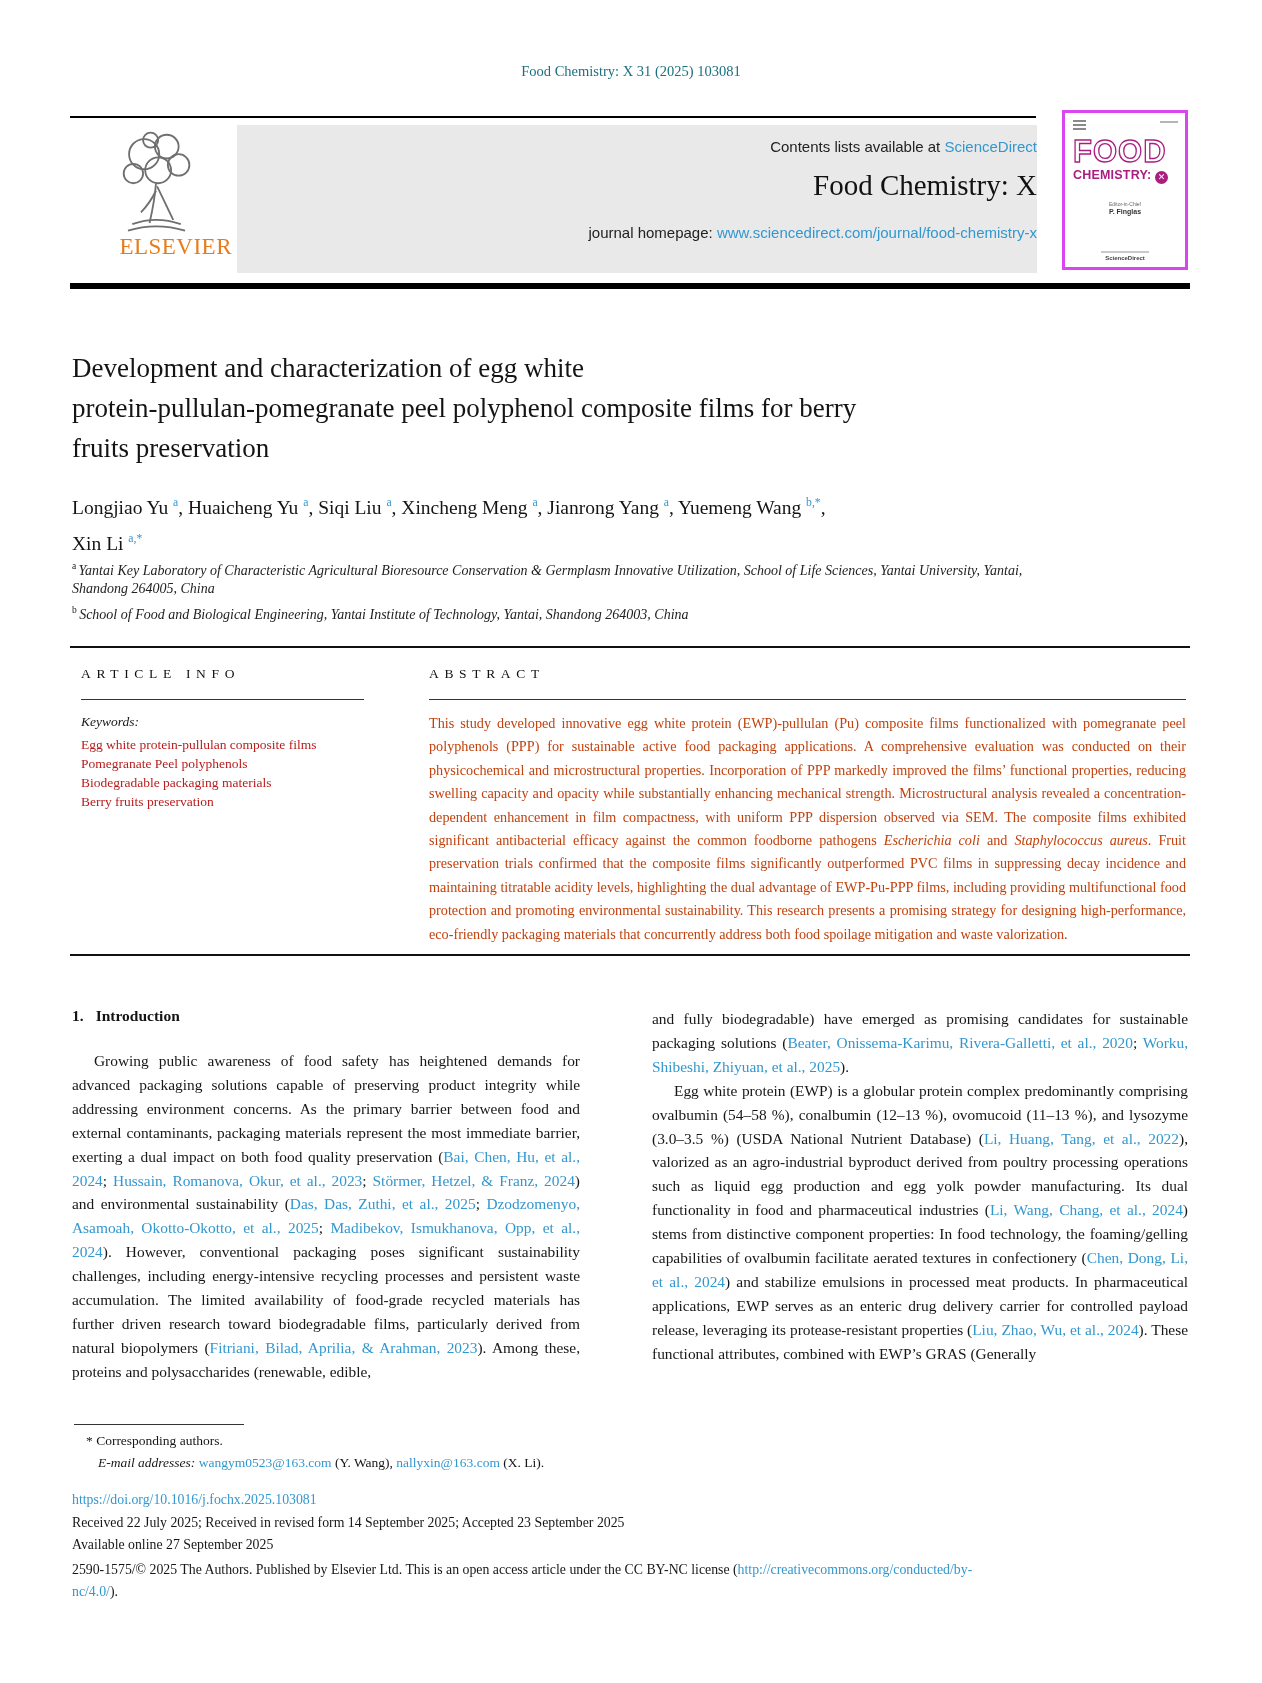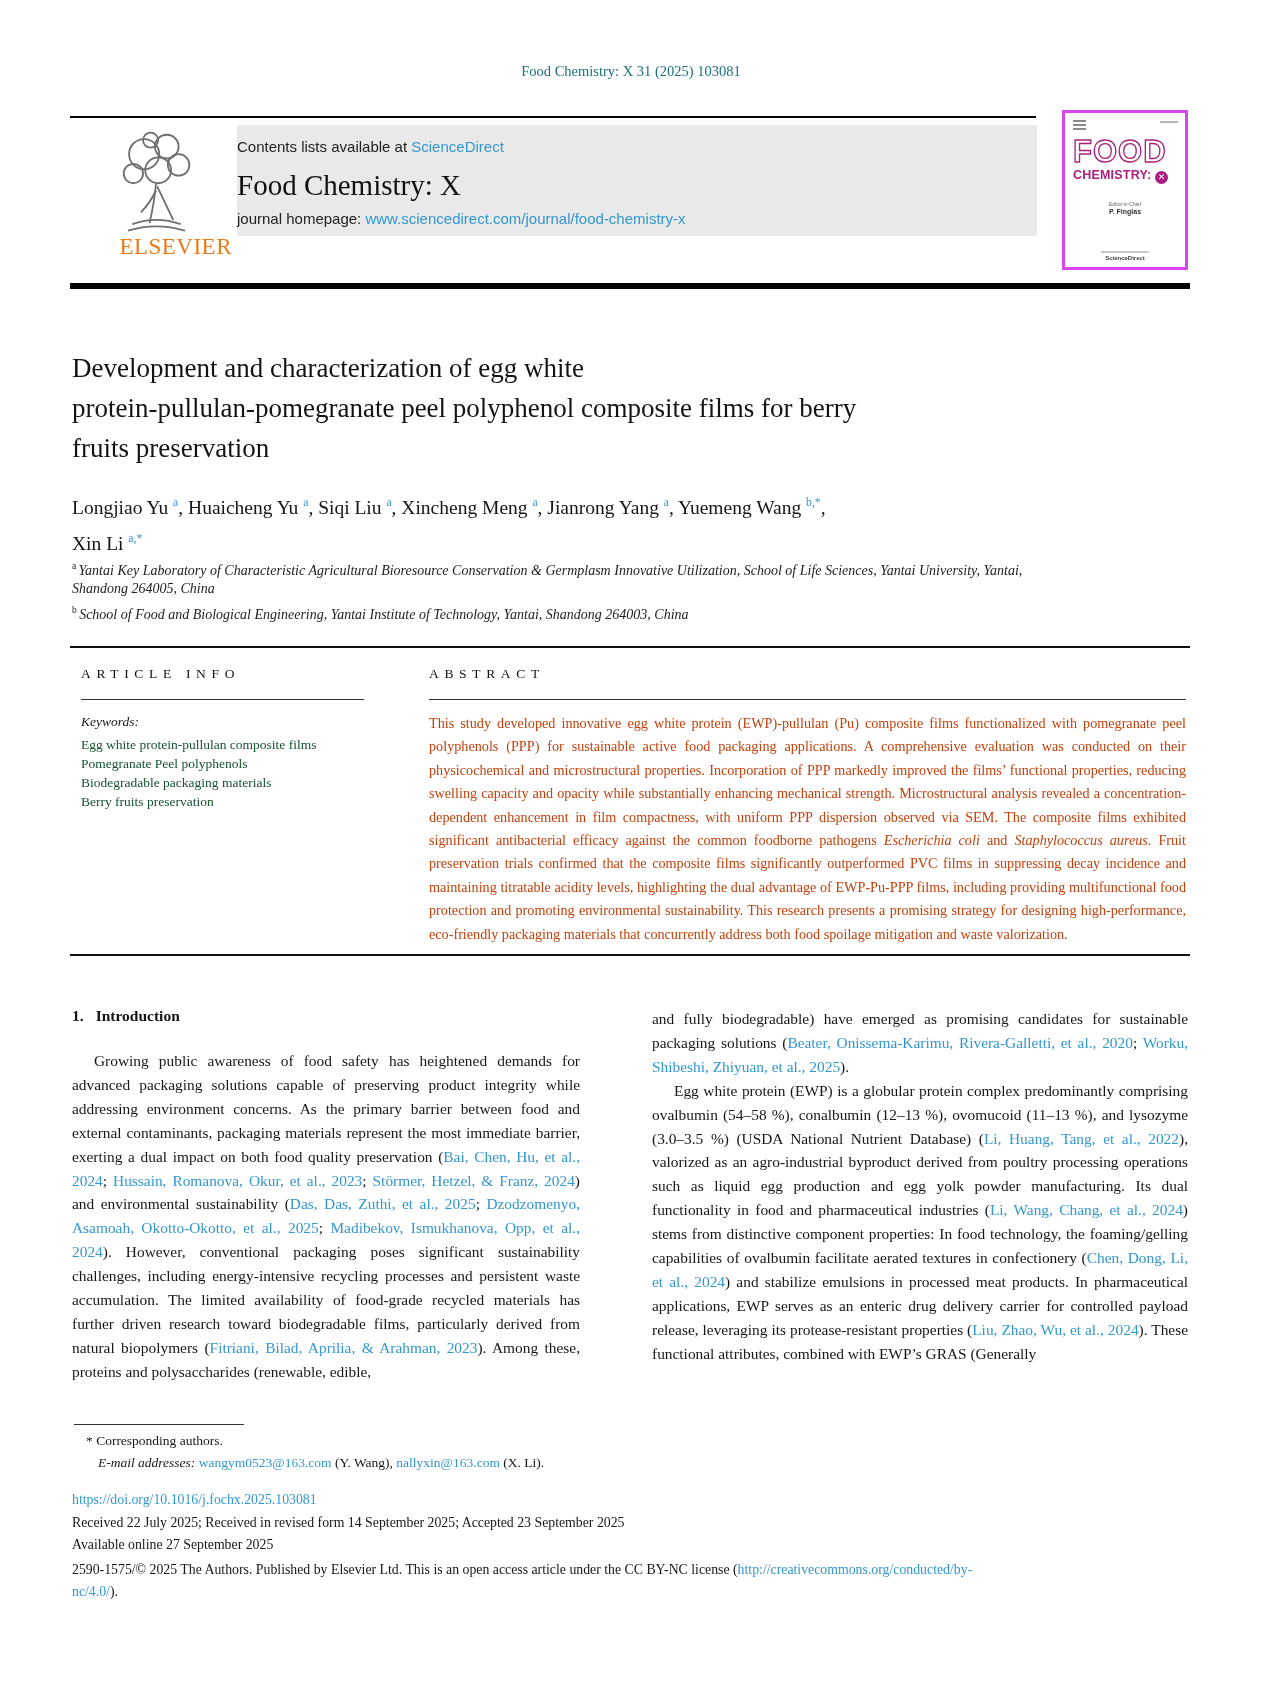--- a/index.html
+++ b/index.html
@@ -21,30 +21,30 @@
   .rule-top { left:70px; top:116px; width:966px; height:2px; background:#000; }
 
   .elsevier { left:80px; top:124px; width:152px; height:150px; text-align:right; }
   .elsevier svg { display:block; margin:0 auto; }
   .elsevier-wordmark {
     font-size:23px; letter-spacing:0.5px; color:#e87b1a;
     font-family:"Liberation Serif",serif; font-weight:400; margin-top:-2px;
   }
 
   .banner {
-    left:237px; top:125px; width:800px; height:111px;
-    background:#e9e9e9; text-align:left;
+    left:237px; top:125px; width:800px; height:148px;
+    background:#e9e9e9; text-align:right;
   }
   .banner-contents {
     margin-top:13px; font-size:15px;
     font-family:"Liberation Sans","DejaVu Sans",sans-serif; color:#222;
   }
   .banner-title { margin-top:14px; font-size:29px; color:#111; }
   .banner-homepage {
-    margin-top:8px; font-size:15px;
+    margin-top:22px; font-size:15px;
     font-family:"Liberation Sans","DejaVu Sans",sans-serif; color:#222;
   }
   .link { color:#3297cf; }
 
   .cover {
     left:1062px; top:110px; width:126px; height:160px;
     background:#fff; border:3px solid #d946ef; overflow:hidden;
   }
   .cover-marks { position:absolute; left:8px; top:7px; }
   .cover-marks div { width:13px; height:2px; background:#8a8a8a; margin-bottom:2px; }
@@ -95,21 +95,21 @@
   .info-heading {
     left:81px; top:666px; font-size:13.5px; letter-spacing:0.42em; color:#111;
   }
   .abstract-heading {
     left:429px; top:666px; font-size:13.5px; letter-spacing:0.42em; color:#111;
   }
   .rule-under-info { left:81px; top:699px; width:283px; height:1px; background:#333; }
   .rule-under-abs { left:429px; top:699px; width:757px; height:1px; background:#333; }
 
   .keywords-label { left:81px; top:714px; font-size:13.5px; font-style:italic; color:#161616; }
-  .keywords-list { left:81px; top:735px; width:300px; font-size:13.5px; line-height:19px; color:#14532d; }
+  .keywords-list { left:81px; top:735px; width:300px; font-size:13.5px; line-height:19px; color:#b91c1c; }
 
   .abstract-body {
     left:429px; top:712px; width:757px;
     font-size:14.2px; line-height:23.4px; text-align:justify; color:#c2410c;
   }
   .rule-info-bottom { left:70px; top:954px; width:1120px; height:1.5px; background:#111; }
 
   
   .intro-heading { left:72px; top:1007px; font-size:15.5px; font-weight:700; color:#141414; }
   .intro-heading .num { margin-right:12px; }

